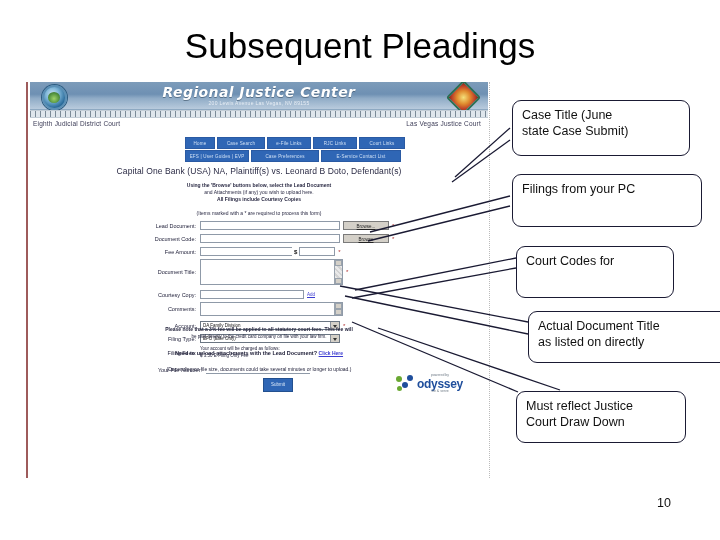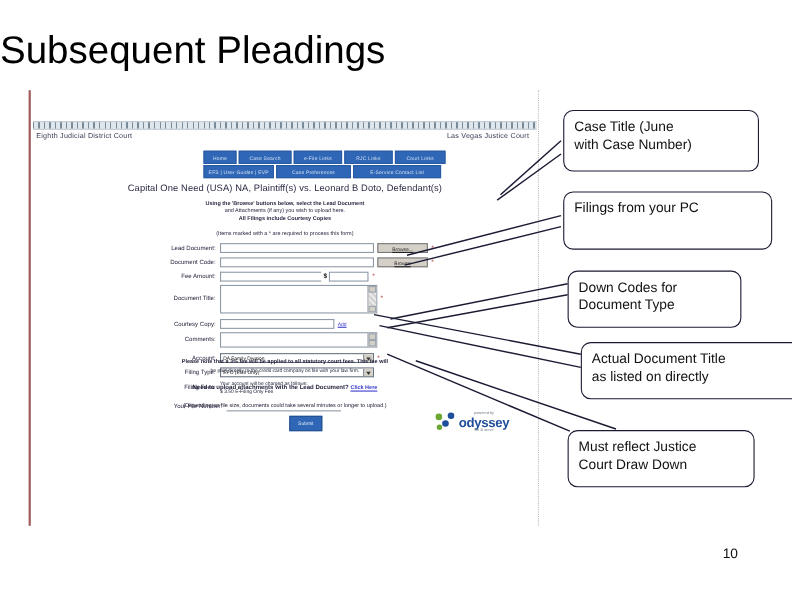--- a/index.html
+++ b/index.html
@@ -6,21 +6,21 @@
   body{
     width:720px;height:540px;background:#ffffff;
     font-family:"Liberation Sans",sans-serif;
     overflow:hidden;position:relative;
   }
   .slide{position:absolute;inset:0;}
 
   
   .slide-title{
     position:absolute;left:0;top:27px;width:720px;
-    font-size:35px;color:#000;
+    text-align:center;font-size:35px;color:#000;
     letter-spacing:0px;font-weight:400;line-height:1.1;
   }
 
   
   .shot{
     position:absolute;left:26px;top:82px;width:464px;height:396px;
     background:#fff;border-left:2px solid #9e5b5b;
     box-sizing:border-box;overflow:hidden;
   }
   .shot-inner{position:absolute;left:0;top:0;right:0;bottom:0;
@@ -185,40 +185,46 @@
 </head>
 <body>
 
 <div class="slide">
 
   <div class="slide-title">Subsequent Pleadings</div>
 
   <div class="shot">
     <div class="shot-inner">
 
+      <div class="rjc-band">
+        <div class="seal seal-left"></div>
+        <div class="seal seal-right"></div>
+        <div class="rjc-title">Regional Justice Center</div>
+        <div class="rjc-sub">200 Lewis Avenue Las Vegas, NV 89155</div>
+      </div>
 
       <div class="ruler"></div>
 
       <div class="court-left">Eighth Judicial District Court</div>
       <div class="court-right">Las Vegas Justice Court</div>
 
       <div class="navrow nav1">
         <div class="navbtn">Home</div>
         <div class="navbtn">Case Search</div>
         <div class="navbtn">e-File Links</div>
         <div class="navbtn">RJC Links</div>
         <div class="navbtn">Court Links</div>
       </div>
       <div class="navrow nav2">
         <div class="navbtn">EFS | User Guides | EVP</div>
         <div class="navbtn">Case Preferences</div>
         <div class="navbtn">E-Service Contact List</div>
       </div>
 
-      <div class="case-title">Capital One Need (USA) NA, Plaintiff(s) vs. Leonard B Doto, Defendant(s)</div>
+      <div class="case-title">Capital One Bank (USA) NA, Plaintiff(s) vs. Leonard B Doto, Defendant(s)</div>
 
       <div class="instr instr1">Using the 'Browse' buttons below, select the Lead Document</div>
       <div class="instr instr2">and Attachments (if any) you wish to upload here.</div>
       <div class="instr instr3">All Filings include Courtesy Copies</div>
       <div class="instr instr4">(Items marked with a * are required to process this form)</div>
 
       <div class="form">
 
         <div class="frow">
           <div class="flabel">Lead Document:</div>
@@ -352,28 +358,27 @@
       <line x1="516" y1="268" x2="352" y2="298"></line>
       <line x1="528" y1="322" x2="340" y2="286"></line>
       <line x1="528" y1="334" x2="345" y2="296"></line>
       <line x1="518" y1="392" x2="352" y2="322"></line>
       <line x1="560" y1="390" x2="378" y2="328"></line>
     </g>
   </svg>
 
   <div class="callout c1">
     <div>Case Title (June</div>
-    <div>with Case Number)</div>
+    <div>state Case Submit)</div>
   </div>
   <div class="callout c2">
     <div>Filings from your PC</div>
   </div>
   <div class="callout c3">
-    <div>Down Codes for</div>
-    <div>Document Type</div>
+    <div>Court Codes for</div>
   </div>
   <div class="callout c4">
     <div>Actual Document Title</div>
     <div>as listed on directly</div>
   </div>
   <div class="callout c5">
     <div>Must reflect Justice</div>
     <div>Court Draw Down</div>
   </div>
 

